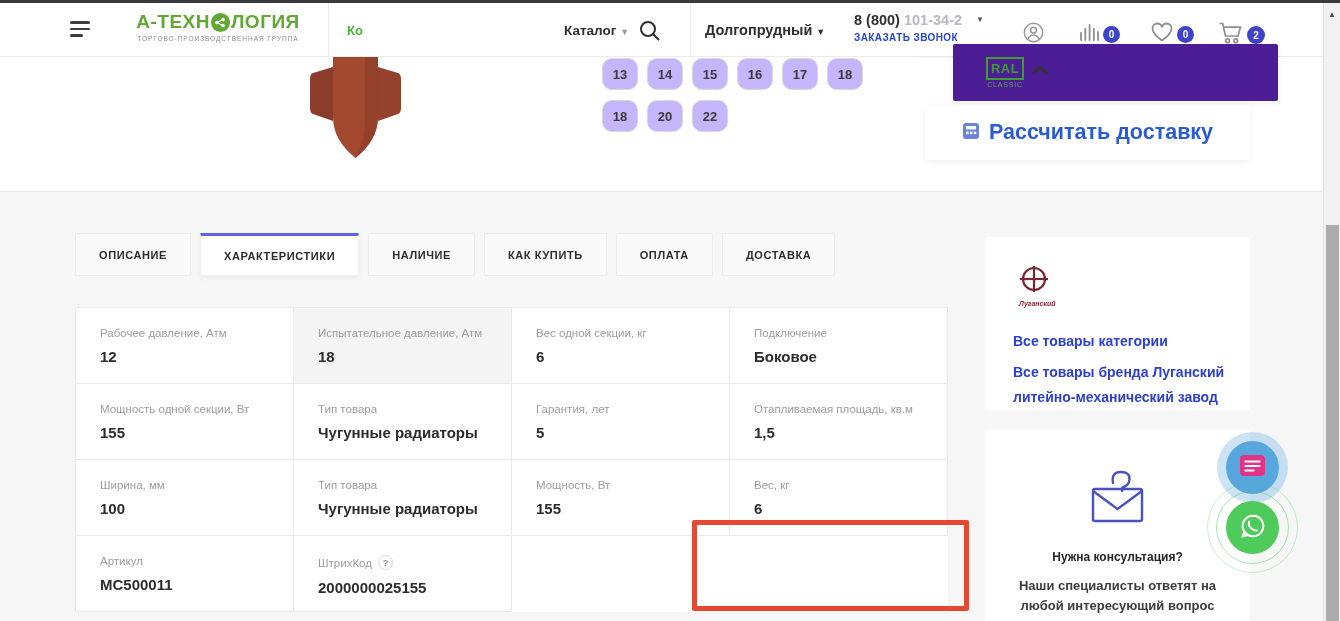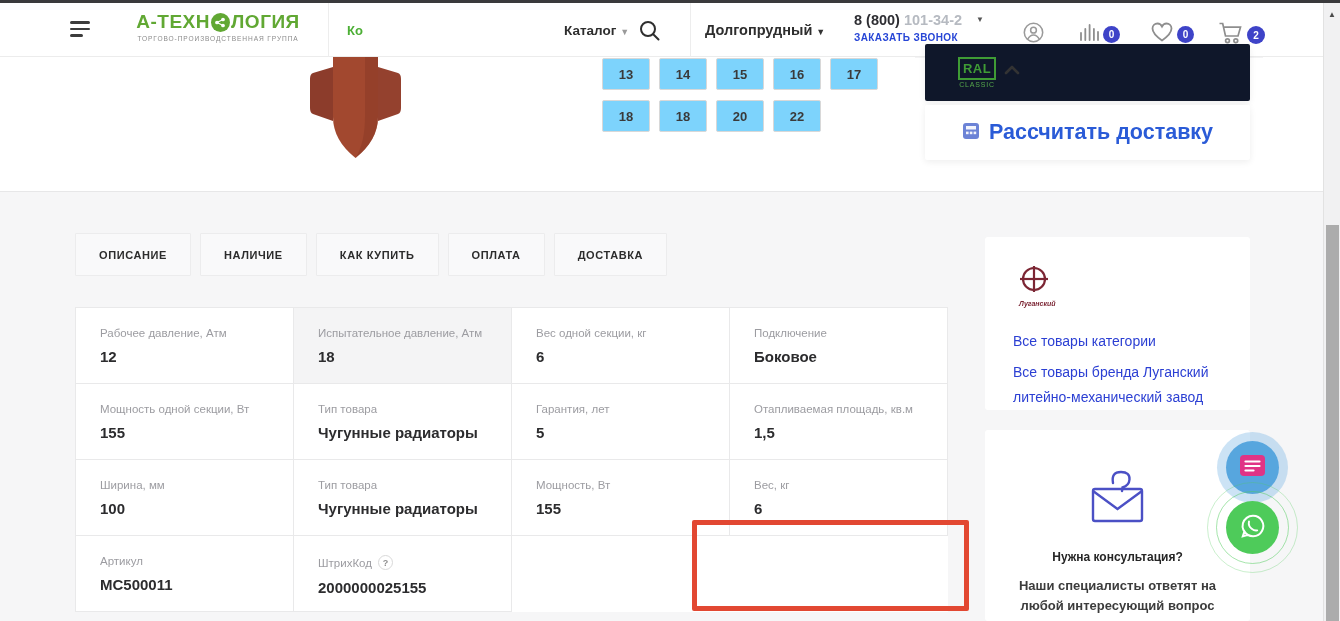--- a/index.html
+++ b/index.html
@@ -30,23 +30,23 @@
   .phone-rest { color:#b6bac1; }
   .phone-caret { color:#555; font-size:8px; margin-left:14px; vertical-align:3px; }
   .callback { font-size:10px; font-weight:bold; color:#2746d6; letter-spacing:.4px; margin-top:4px; cursor:pointer; }
   .hicon { top:18px; cursor:pointer; display:flex; align-items:center; }
   .badge { width:17px; height:17px; border-radius:50%; background:#3e43c8; color:#fff; font-size:10px; font-weight:bold; display:flex; align-items:center; justify-content:center; margin-left:3px; }
 
   
   .product-strip { left:0; top:58px; width:1340px; height:134px; background:#fff; border-bottom:1px solid #e7e7e8; }
   .radiator { left:288px; top:-1px; }
   .secgrid { left:602px; top:0px; width:278px; display:flex; flex-wrap:wrap; gap:10px 9px; }
-  .secbox { width:48px; height:32px; border:1px solid #d8d8d8; border-radius:2px; background:#7dd3fc; display:flex; align-items:center; justify-content:center; font-size:13px; font-weight:bold; color:#3a3a3a; cursor:pointer; }
+  .secbox { width:36px; height:32px; border:1px solid #d8d8d8; border-radius:10px; background:#c4b5fd; display:flex; align-items:center; justify-content:center; font-size:13px; font-weight:bold; color:#3a3a3a; cursor:pointer; }
   .right-panel { left:915px; top:57px; width:348px; height:135px; background:#f3f3f4; }
-  .card-ral { left:925px; top:44px; width:325px; height:57px; background:#0f172a; border-radius:2px; box-shadow:0 2px 7px rgba(0,0,0,.07); display:flex; align-items:center; padding-left:33px; gap:8px; }
+  .card-ral { left:953px; top:44px; width:325px; height:57px; background:#4c1d95; border-radius:2px; box-shadow:0 2px 7px rgba(0,0,0,.07); display:flex; align-items:center; padding-left:33px; gap:8px; }
   .ral-box { text-align:center; }
   .ral-frame { width:38px; height:23px; border:2px solid #3f9c35; color:#3f9c35; font-size:13px; font-weight:bold; display:flex; align-items:center; justify-content:center; letter-spacing:.5px; }
   .ral-sub { font-size:7px; color:#56a84b; letter-spacing:.8px; margin-top:1px; }
   .chev-up { cursor:pointer; margin-top:-6px; }
   .card-delivery { left:925px; top:105px; width:325px; height:55px; background:#fff; border-radius:2px; box-shadow:0 2px 7px rgba(0,0,0,.07); display:flex; align-items:center; justify-content:center; gap:9px; cursor:pointer; }
   .delivery-label { font-size:21.5px; font-weight:bold; color:#2a5bd7; }
 
   
   .content-bg { left:0; top:192px; width:1340px; height:429px; background:#f6f6f7; }
   .tabs { left:75px; top:233px; display:flex; gap:9px; }
@@ -59,21 +59,21 @@
   .cell-label { font-size:11.5px; color:#9c9ca1; display:flex; align-items:center; gap:6px; }
   .cell-value { font-size:15px; font-weight:bold; color:#2c2c2e; margin-top:9px; }
   .help-badge { width:15px; height:15px; border-radius:50%; border:1px solid #d9d9d9; background:#fff; color:#8f8f8f; font-size:9px; font-weight:bold; display:inline-flex; align-items:center; justify-content:center; cursor:pointer; }
 
   .red-annotation { left:692px; top:520px; width:277px; height:91px; border:5px solid #e24832; border-radius:2px; z-index:40; pointer-events:none; }
 
   
   .sb-card1 { left:985px; top:237px; width:265px; height:173px; background:#fff; border-radius:3px; padding:28px 28px 0 28px; }
   .brand-emblem { display:block; }
   .brand-caption { font-size:7px; font-weight:bold; font-style:italic; color:#7c2634; margin-top:1px; margin-left:6px; display:block; }
-  .sb-link { display:block; font-size:14px; font-weight:normal; color:#2b3fd3; line-height:25px; cursor:pointer; text-decoration:none; }
+  .sb-link { display:block; font-size:14px; font-weight:bold; color:#2b3fd3; line-height:25px; cursor:pointer; text-decoration:none; }
   .sb-link1 { margin-top:22px; }
   .sb-link2 { margin-top:6px; width:218px; }
   .sb-card2 { left:985px; top:430px; width:265px; height:191px; background:#fff; border-radius:3px; text-align:center; padding-top:38px; }
   .consult-title { font-size:12px; font-weight:bold; color:#262626; margin-top:20px; }
   .consult-text { font-size:13px; font-weight:bold; color:#3c3c3c; line-height:20px; margin-top:12px; padding:0 22px; }
 
   
   .fab-chat { left:1226px; top:441px; width:53px; height:53px; border-radius:50%; background:#57a6de; box-shadow:0 0 0 9px rgba(110,175,225,.35); display:flex; align-items:center; justify-content:center; cursor:pointer; z-index:60; }
   .fab-wa { left:1226px; top:501px; width:53px; height:53px; border-radius:50%; background:#4ecb5a; display:flex; align-items:center; justify-content:center; cursor:pointer; z-index:60; }
   .fab-wa::before, .fab-wa::after { content:""; position:absolute; border-radius:50%; border:1px solid rgba(78,203,90,.5); }
@@ -216,20 +216,21 @@
           <rect x="11.6" y="9.6" width="2.6" height="2.6"></rect>
         </g>
       </svg></span>
   <span class="delivery-label">Рассчитать доставку</span>
 </div>
 
 <div class="abs content-bg"></div>
 
 <nav class="abs tabs">
   <div class="tab">ОПИСАНИЕ</div>
+  <div class="tab active">ХАРАКТЕРИСТИКИ</div>
   <div class="tab">НАЛИЧИЕ</div>
   <div class="tab">КАК КУПИТЬ</div>
   <div class="tab">ОПЛАТА</div>
   <div class="tab">ДОСТАВКА</div>
 </nav>
 
 <div class="abs spec-table">
 
   <div class="cell">
       <div class="cell-label">Рабочее давление, Атм</div>

